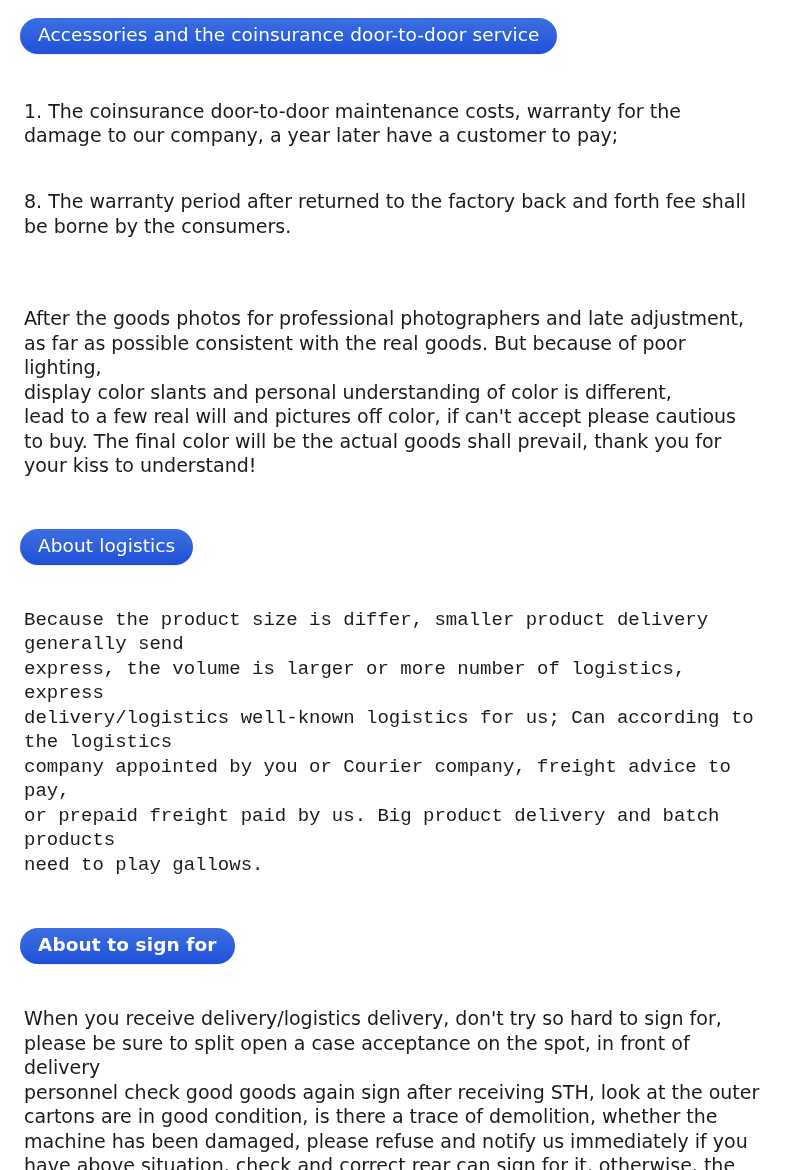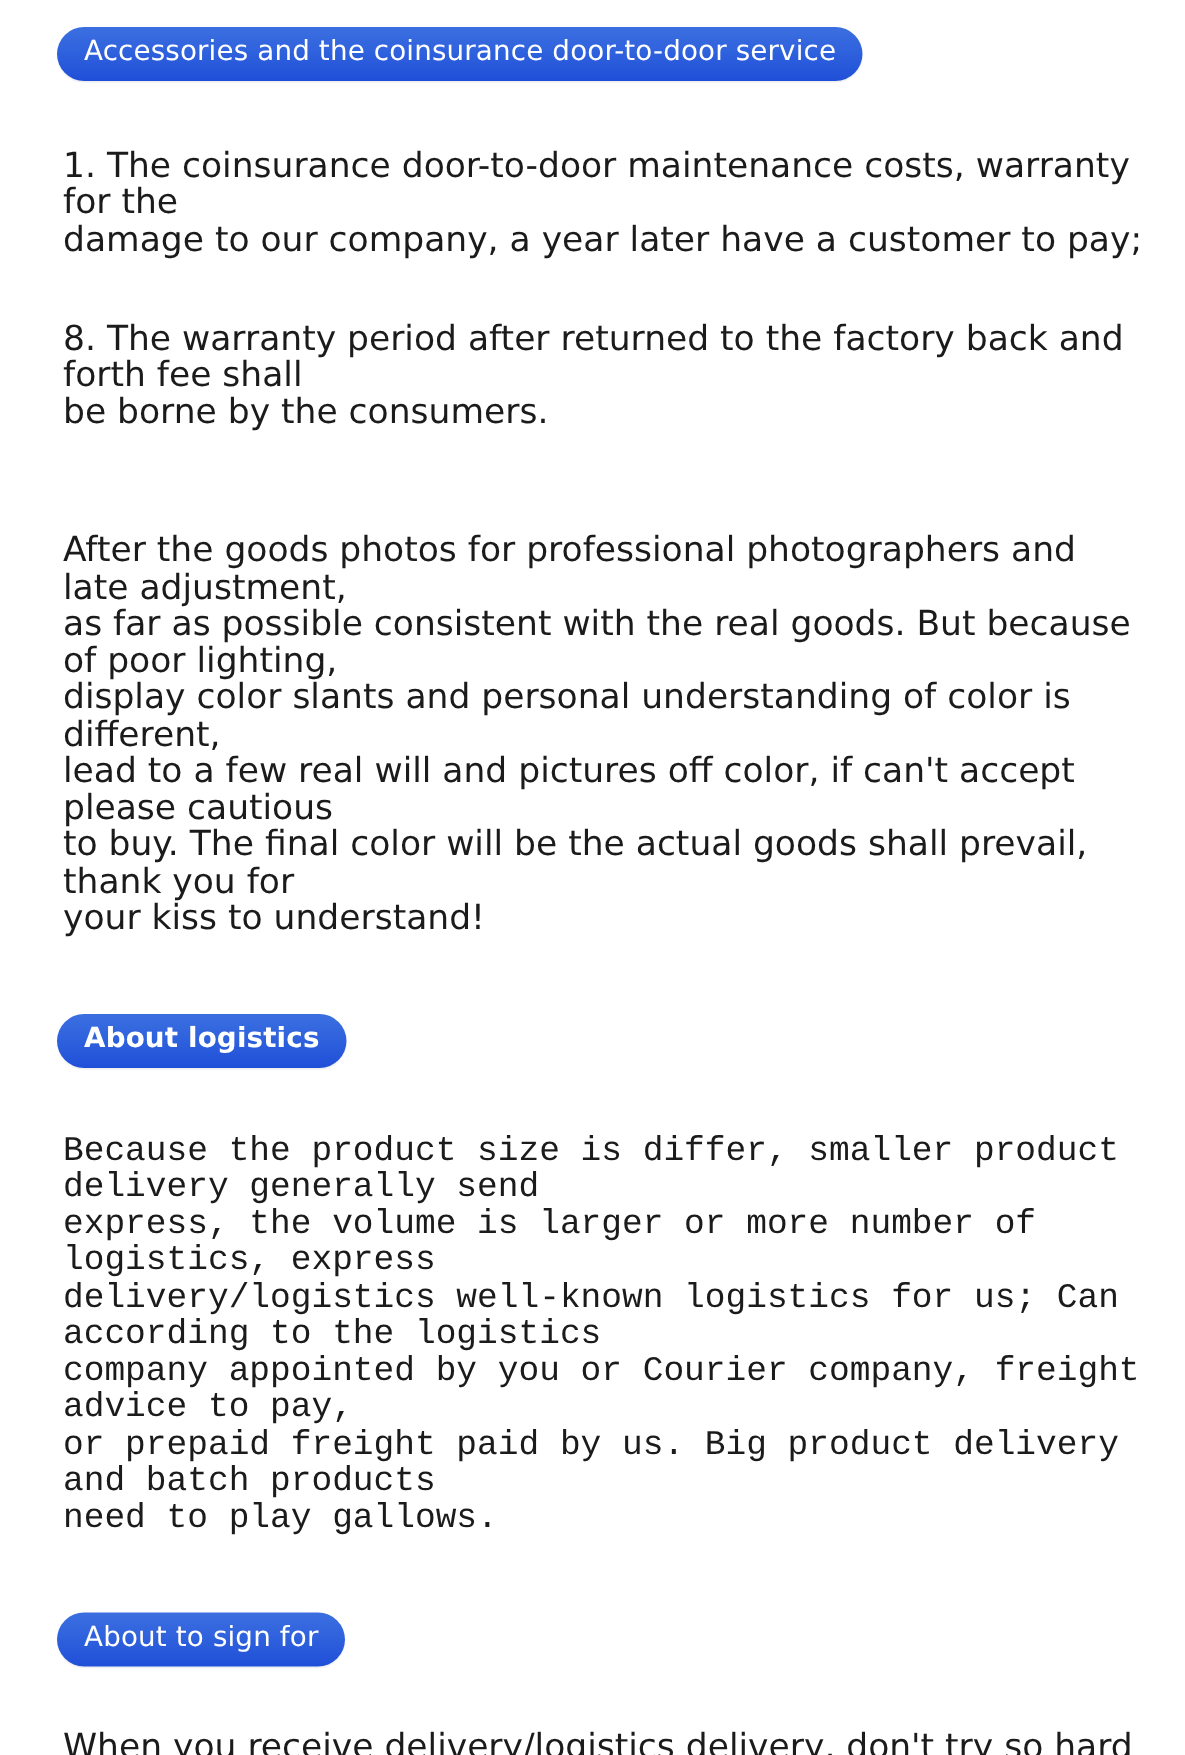--- a/index.html
+++ b/index.html
@@ -16,56 +16,56 @@
   }
   .page {
     width: 790px;
     min-height: 1170px;
     position: relative;
     box-sizing: border-box;
     padding: 12px 0 0 0;
     overflow: hidden;
   }
   .section {
-    margin: 0 0 0 18px;
+    margin: 0 0 0 0;
   }
   .pill {
     display: inline-block;
     background: linear-gradient(to bottom, #3b6fe0 0%, #2f62dd 45%, #1f4fd8 100%);
     color: #ffffff;
     border-radius: 18px;
     padding: 6px 18px 8px 18px;
     font-size: 18.5px;
     line-height: 22px;
     letter-spacing: 0.1px;
     white-space: nowrap;
     box-shadow: 0 1px 1px rgba(0,0,0,0.08);
   }
   .pill-wrap {
     padding-left: 20px;
   }
   .body-text {
-    font-size: 23px;
+    font-size: 19px;
     line-height: 24.5px;
     color: #1b1b1b;
     padding-left: 24px;
     padding-right: 24px;
     white-space: pre-line;
   }
   .para { margin: 0; padding-left: 0; }
   .para + .para { margin-top: 17px; }
 
   
   #sec-accessories .pill-wrap { padding-top: 6px; }
   #sec-accessories .body-text { padding-top: 20px; }
   #sec-color .pill-wrap { padding-top: 28px; }
   #sec-color .body-text { padding-top: 19px; }
-  #sec-logistics .pill-wrap { padding-top: 27px; font-weight: bold; }
+  #sec-logistics .pill-wrap { padding-top: 27px; }
   #sec-logistics .body-text { padding-top: 18px; font-family: Liberation Mono, monospace; }
-  #sec-sign .pill-wrap { padding-top: 26px; }
+  #sec-sign .pill-wrap { padding-top: 26px; font-weight: bold; }
   #sec-sign .body-text { padding-top: 18px; }
 </style>
 </head>
 <body>
 
 <div class="page">
 
   <section class="section" id="sec-accessories">
     <div class="pill-wrap">
       <span class="pill">Accessories and the coinsurance door-to-door service</span>

